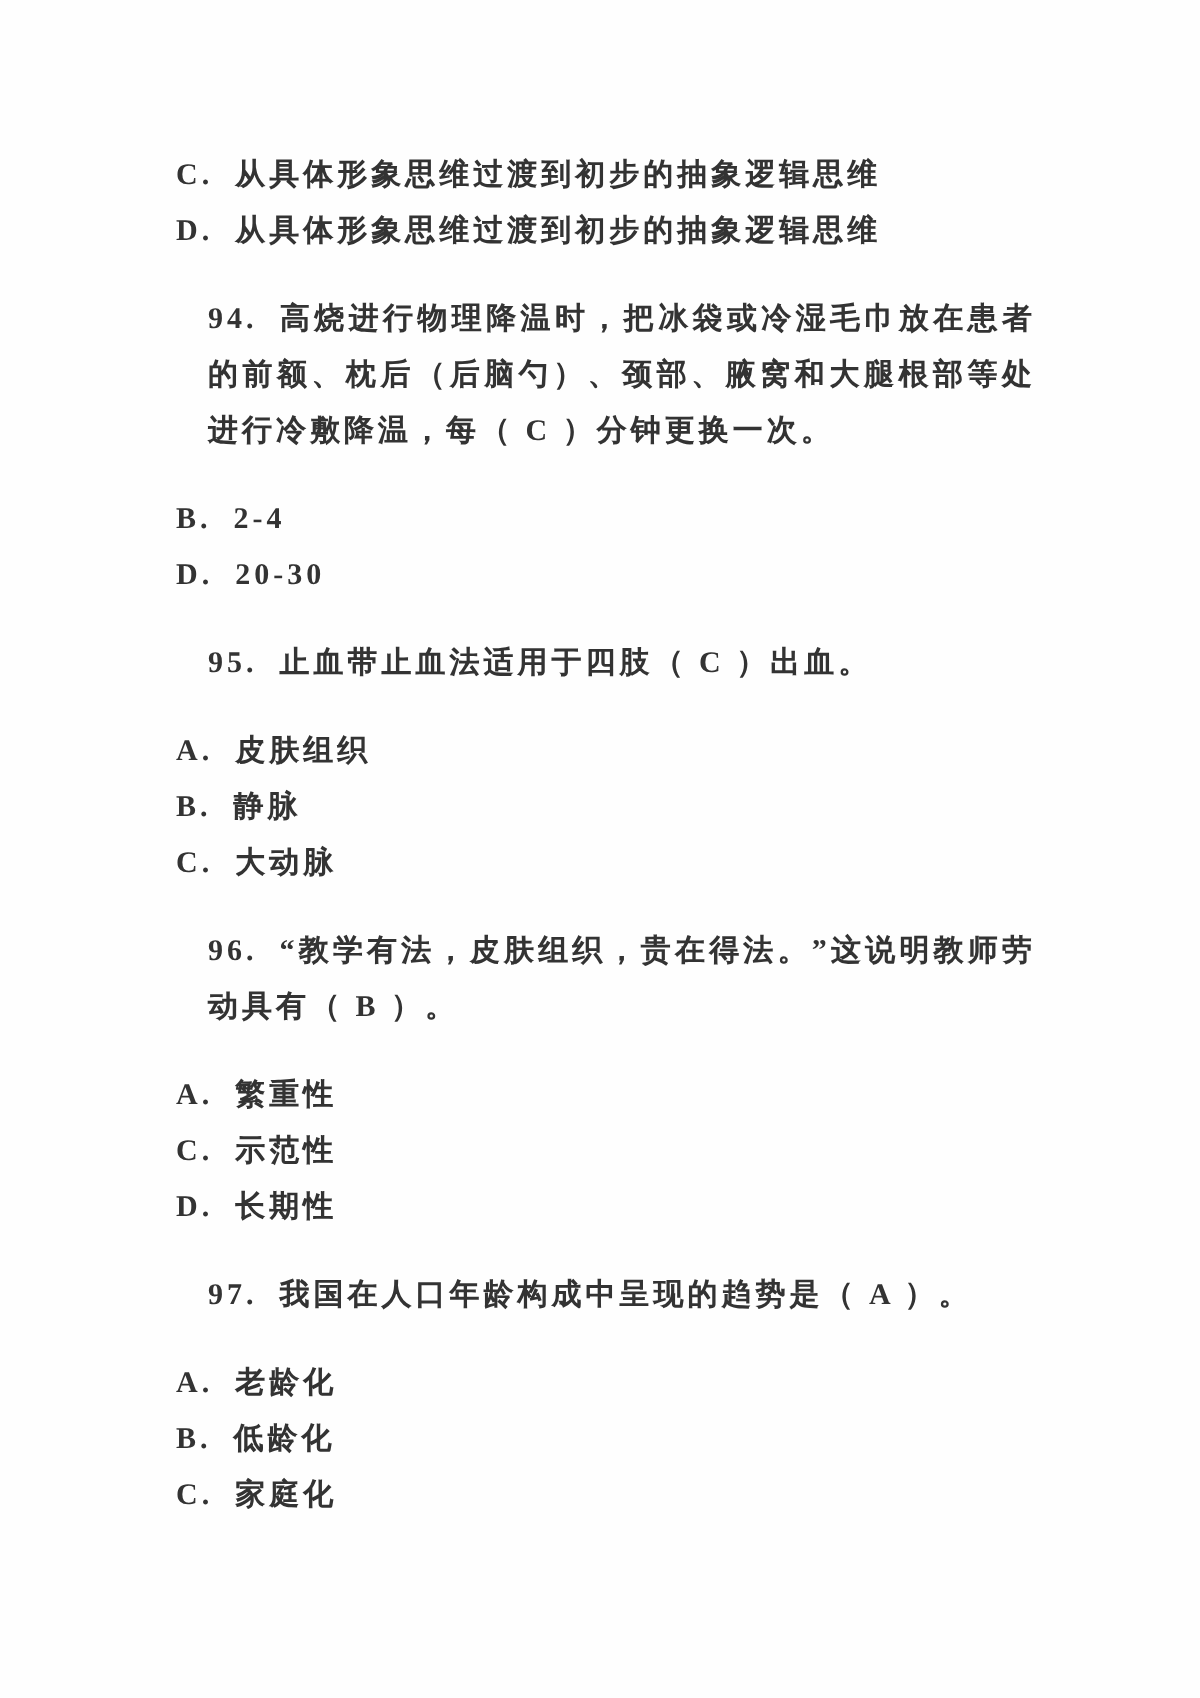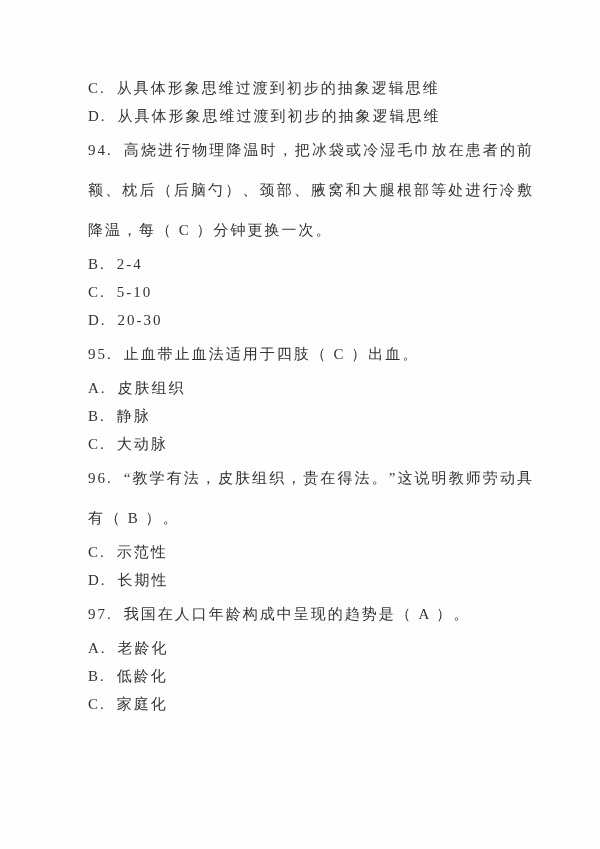--- a/index.html
+++ b/index.html
@@ -13,36 +13,37 @@
     background: var(--page-bg);
   }
   .page {
     position: relative;
     width: 600px;
     height: 849px;
     background: var(--page-bg);
     overflow: hidden;
     font-family: "Liberation Serif", "DejaVu Serif", serif;
     color: var(--text-color);
+    font-weight: bold;
   }
   .content {
     position: absolute;
     top: 74px;
     left: 88px;
     width: 446px;
     font-size: 15px;
     letter-spacing: 2px;
   }
   .line {
     line-height: 28px;
     margin: 0;
   }
   .stem {
-    line-height: 40px;
-    margin: 0;
+    line-height: 28px;
+    margin: 16px;
     text-align: justify;
   }
   .qnum {
     margin-right: 11px;
   }
   .opt-label {
     margin-right: 11px;
     font-family: "Liberation Serif", "DejaVu Serif", serif;
   }
 </style>
@@ -59,42 +60,42 @@
       <span class="opt-label">D.</span><span>从具体形象思维过渡到初步的抽象逻辑思维</span>
     </div>
 
     <p class="stem">
       <span class="qnum">94.</span><span>高烧进行物理降温时，把冰袋或冷湿毛巾放在患者的前额、枕后（后脑勺）、颈部、腋窝和大腿根部等处进行冷敷降温，每（ C ）分钟更换一次。</span>
     </p>
     <div class="line">
       <span class="opt-label">B.</span><span>2-4</span>
     </div>
     <div class="line">
-      <span class="opt-label">C.</span><span>5-10</span>
-    </div>
-    <div class="line">
       <span class="opt-label">D.</span><span>20-30</span>
     </div>
 
     <p class="stem">
       <span class="qnum">95.</span><span>止血带止血法适用于四肢（ C ）出血。</span>
     </p>
     <div class="line">
       <span class="opt-label">A.</span><span>皮肤组织</span>
     </div>
     <div class="line">
       <span class="opt-label">B.</span><span>静脉</span>
     </div>
     <div class="line">
       <span class="opt-label">C.</span><span>大动脉</span>
     </div>
 
     <p class="stem">
       <span class="qnum">96.</span><span>“教学有法，皮肤组织，贵在得法。”这说明教师劳动具有（ B ）。</span>
     </p>
+    <div class="line">
+      <span class="opt-label">A.</span><span>繁重性</span>
+    </div>
     <div class="line">
       <span class="opt-label">C.</span><span>示范性</span>
     </div>
     <div class="line">
       <span class="opt-label">D.</span><span>长期性</span>
     </div>
 
     <p class="stem">
       <span class="qnum">97.</span><span>我国在人口年龄构成中呈现的趋势是（ A ）。</span>
     </p>

